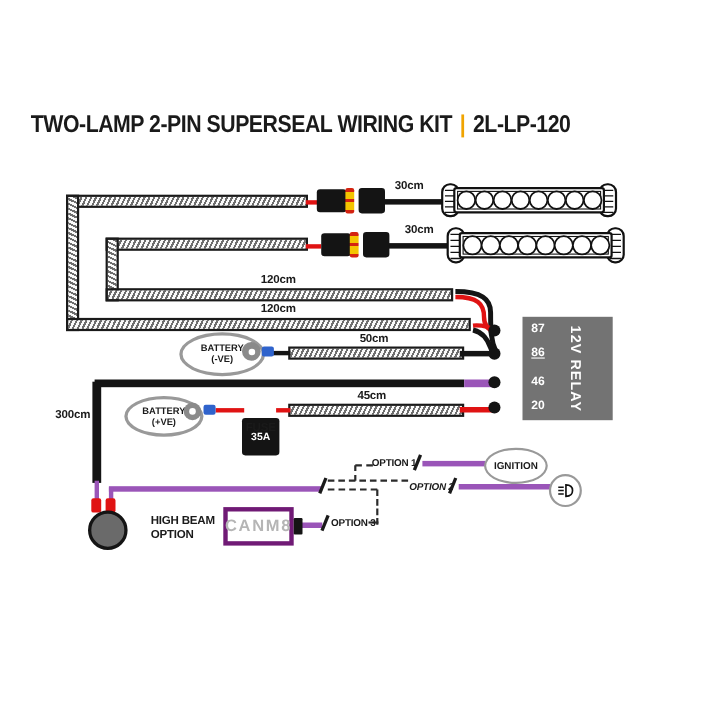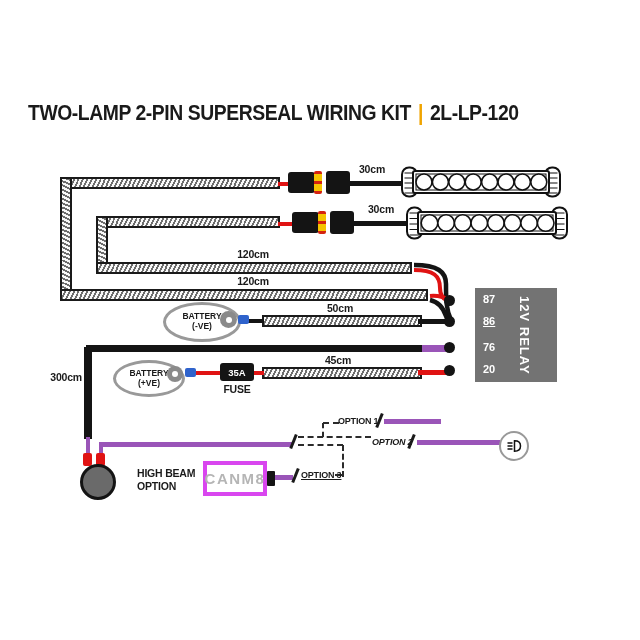--- a/index.html
+++ b/index.html
@@ -34,26 +34,26 @@
   .crimp-blue{position:absolute;width:11px;height:9px;background:#2f63cc;border-radius:2px;}
   .conn{position:absolute;background:#141414;border-radius:3px;}
   .conn-cap{position:absolute;border-radius:2px;
         background:linear-gradient(#d42310 0 14%,#f5c400 14% 44%,#d42310 44% 56%,#f5c400 56% 86%,#d42310 86% 100%);}
   .ring{position:absolute;border-radius:50%;background:#8a8a8a;display:flex;align-items:center;justify-content:center;}
   .ring::after{content:"";width:6px;height:6px;border-radius:50%;background:#fff;}
   #relay{position:absolute;left:475px;top:288px;width:82px;height:94px;background:#737373;color:#fff;}
   #relay .pin{position:absolute;left:8px;font-size:11px;font-weight:bold;}
   #relay .rlabel{position:absolute;left:34px;top:0;height:100%;width:30px;display:flex;align-items:center;justify-content:center;
         writing-mode:vertical-rl;font-size:13px;font-weight:bold;letter-spacing:1px;white-space:nowrap;}
-  #canm8{position:absolute;left:203px;top:461px;width:64px;height:35px;box-sizing:border-box;border:4px solid #d946ef;
+  #canm8{position:absolute;left:203px;top:461px;width:64px;height:35px;box-sizing:border-box;border:4px solid #701a75;
         background:#fff;display:flex;align-items:center;justify-content:center;
         font-size:15px;font-weight:bold;color:#b5b5b5;letter-spacing:1.5px;}
   #switch-knob{position:absolute;left:80px;top:464px;width:30px;height:30px;border-radius:50%;
         border:3px solid #141414;background:#6a6a6a;box-sizing:content-box;}
-  #fusebox{position:absolute;left:220px;top:363px;width:34px;height:18px;background:#141414;border-radius:3px;
+  #fusebox{position:absolute;left:220px;top:380px;width:34px;height:34px;background:#141414;border-radius:3px;
         color:#fff;display:flex;align-items:center;justify-content:center;font-size:9.5px;font-weight:bold;}
   svg{display:block;}
 </style>
 </head>
 <body>
 
 <div id="canvas">
 
   <div id="title">
     <span>TWO-LAMP 2-PIN SUPERSEAL WIRING KIT</span>
@@ -132,21 +132,21 @@
       <circle cx="74.30000000000001" cy="19" r="8.3" fill="#fff" stroke="#111" stroke-width="1.6"></circle>
       <circle cx="90.9" cy="19" r="8.3" fill="#fff" stroke="#111" stroke-width="1.6"></circle>
       <circle cx="107.5" cy="19" r="8.3" fill="#fff" stroke="#111" stroke-width="1.6"></circle>
       <circle cx="124.10000000000001" cy="19" r="8.3" fill="#fff" stroke="#111" stroke-width="1.6"></circle>
       <circle cx="140.70000000000002" cy="19" r="8.3" fill="#fff" stroke="#111" stroke-width="1.6"></circle>
     </svg>
 
   <div id="relay">
     <div class="pin" style="top:5px;">87</div>
     <div class="pin" style="top:27px;text-decoration:underline;">86</div>
-    <div class="pin" style="top:53px;">76</div>
+    <div class="pin" style="top:53px;">46</div>
     <div class="pin" style="top:75px;">20</div>
     <div class="rlabel">12V RELAY</div>
   </div>
   <div class="dot" style="left:444px;top:295px;"></div>
   <div class="dot" style="left:444px;top:316px;"></div>
   <div class="dot" style="left:444px;top:342px;"></div>
   <div class="dot" style="left:444px;top:365px;"></div>
 
   <div class="oval" style="left:163px;top:302px;width:72px;height:34px;font-size:8.5px;">
     <div>BATTERY</div>
@@ -189,22 +189,25 @@
   <div class="dash-v" style="left:342px;top:445px;height:32px;"></div>
   <div class="dash-h" style="left:335px;top:474px;width:9px;"></div>
 
   <div class="slash" style="left:378px;top:413px;"></div>
   <div class="slash" style="left:292px;top:434px;"></div>
   <div class="slash" style="left:410px;top:434px;"></div>
   <div class="slash" style="left:294px;top:468px;"></div>
 
   <div class="lbl s" style="left:338px;top:416px;">OPTION 1</div>
   <div class="lbl s" style="left:372px;top:437px;font-style:italic;">OPTION 2</div>
-  <div class="lbl s" style="left:301px;top:470px;text-decoration:underline;">OPTION 3</div>
-
+  <div class="lbl s" style="left:301px;top:470px;">OPTION 3</div>
+
+  <div class="oval" style="left:440px;top:407px;width:54px;height:29px;font-size:9px;border-width:2.5px;">
+    <div>IGNITION</div>
+  </div>
 
   <div class="oval" style="left:499px;top:431px;width:26px;height:26px;border-width:2.5px;">
     <svg width="20" height="20" viewBox="0 0 20 20">
       <path d="M3.5 7h5M3.5 10h5M3.5 13h5" stroke="#111" stroke-width="1.4" fill="none"></path>
       <path d="M10.5 4.8 v10.4 c4.6 0 6-2.6 6-5.2 s-1.4-5.2-6-5.2 z" fill="#fff" stroke="#111" stroke-width="1.5"></path>
     </svg>
   </div>
 
   <div id="canm8">
     <span>CANM8</span>

